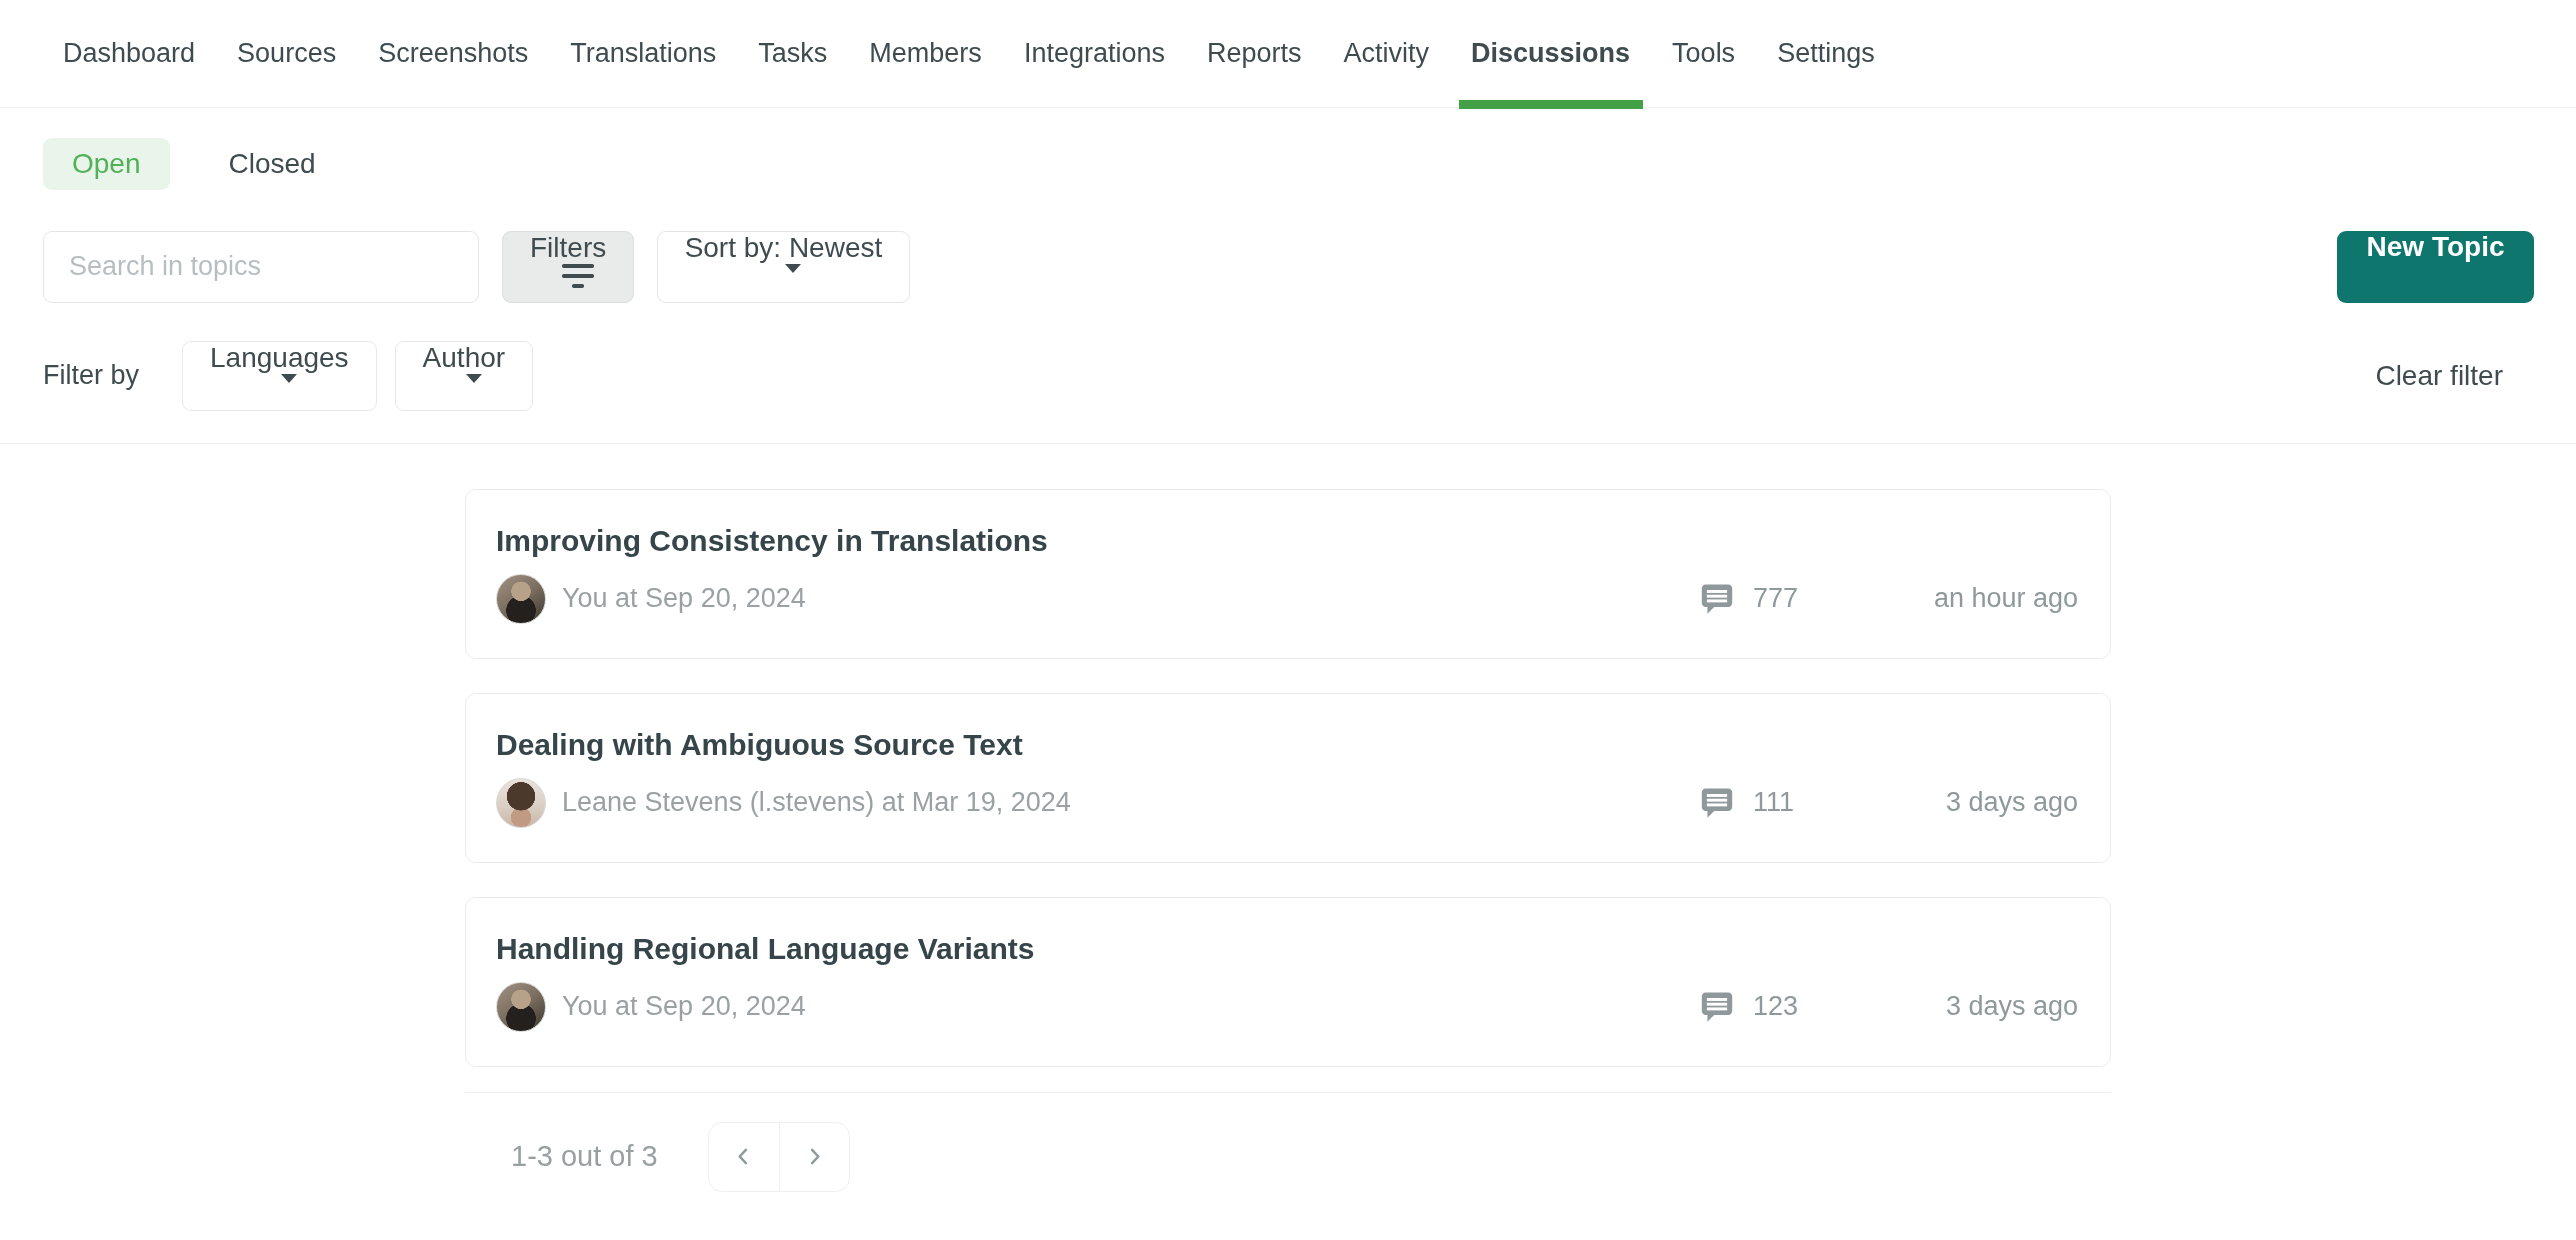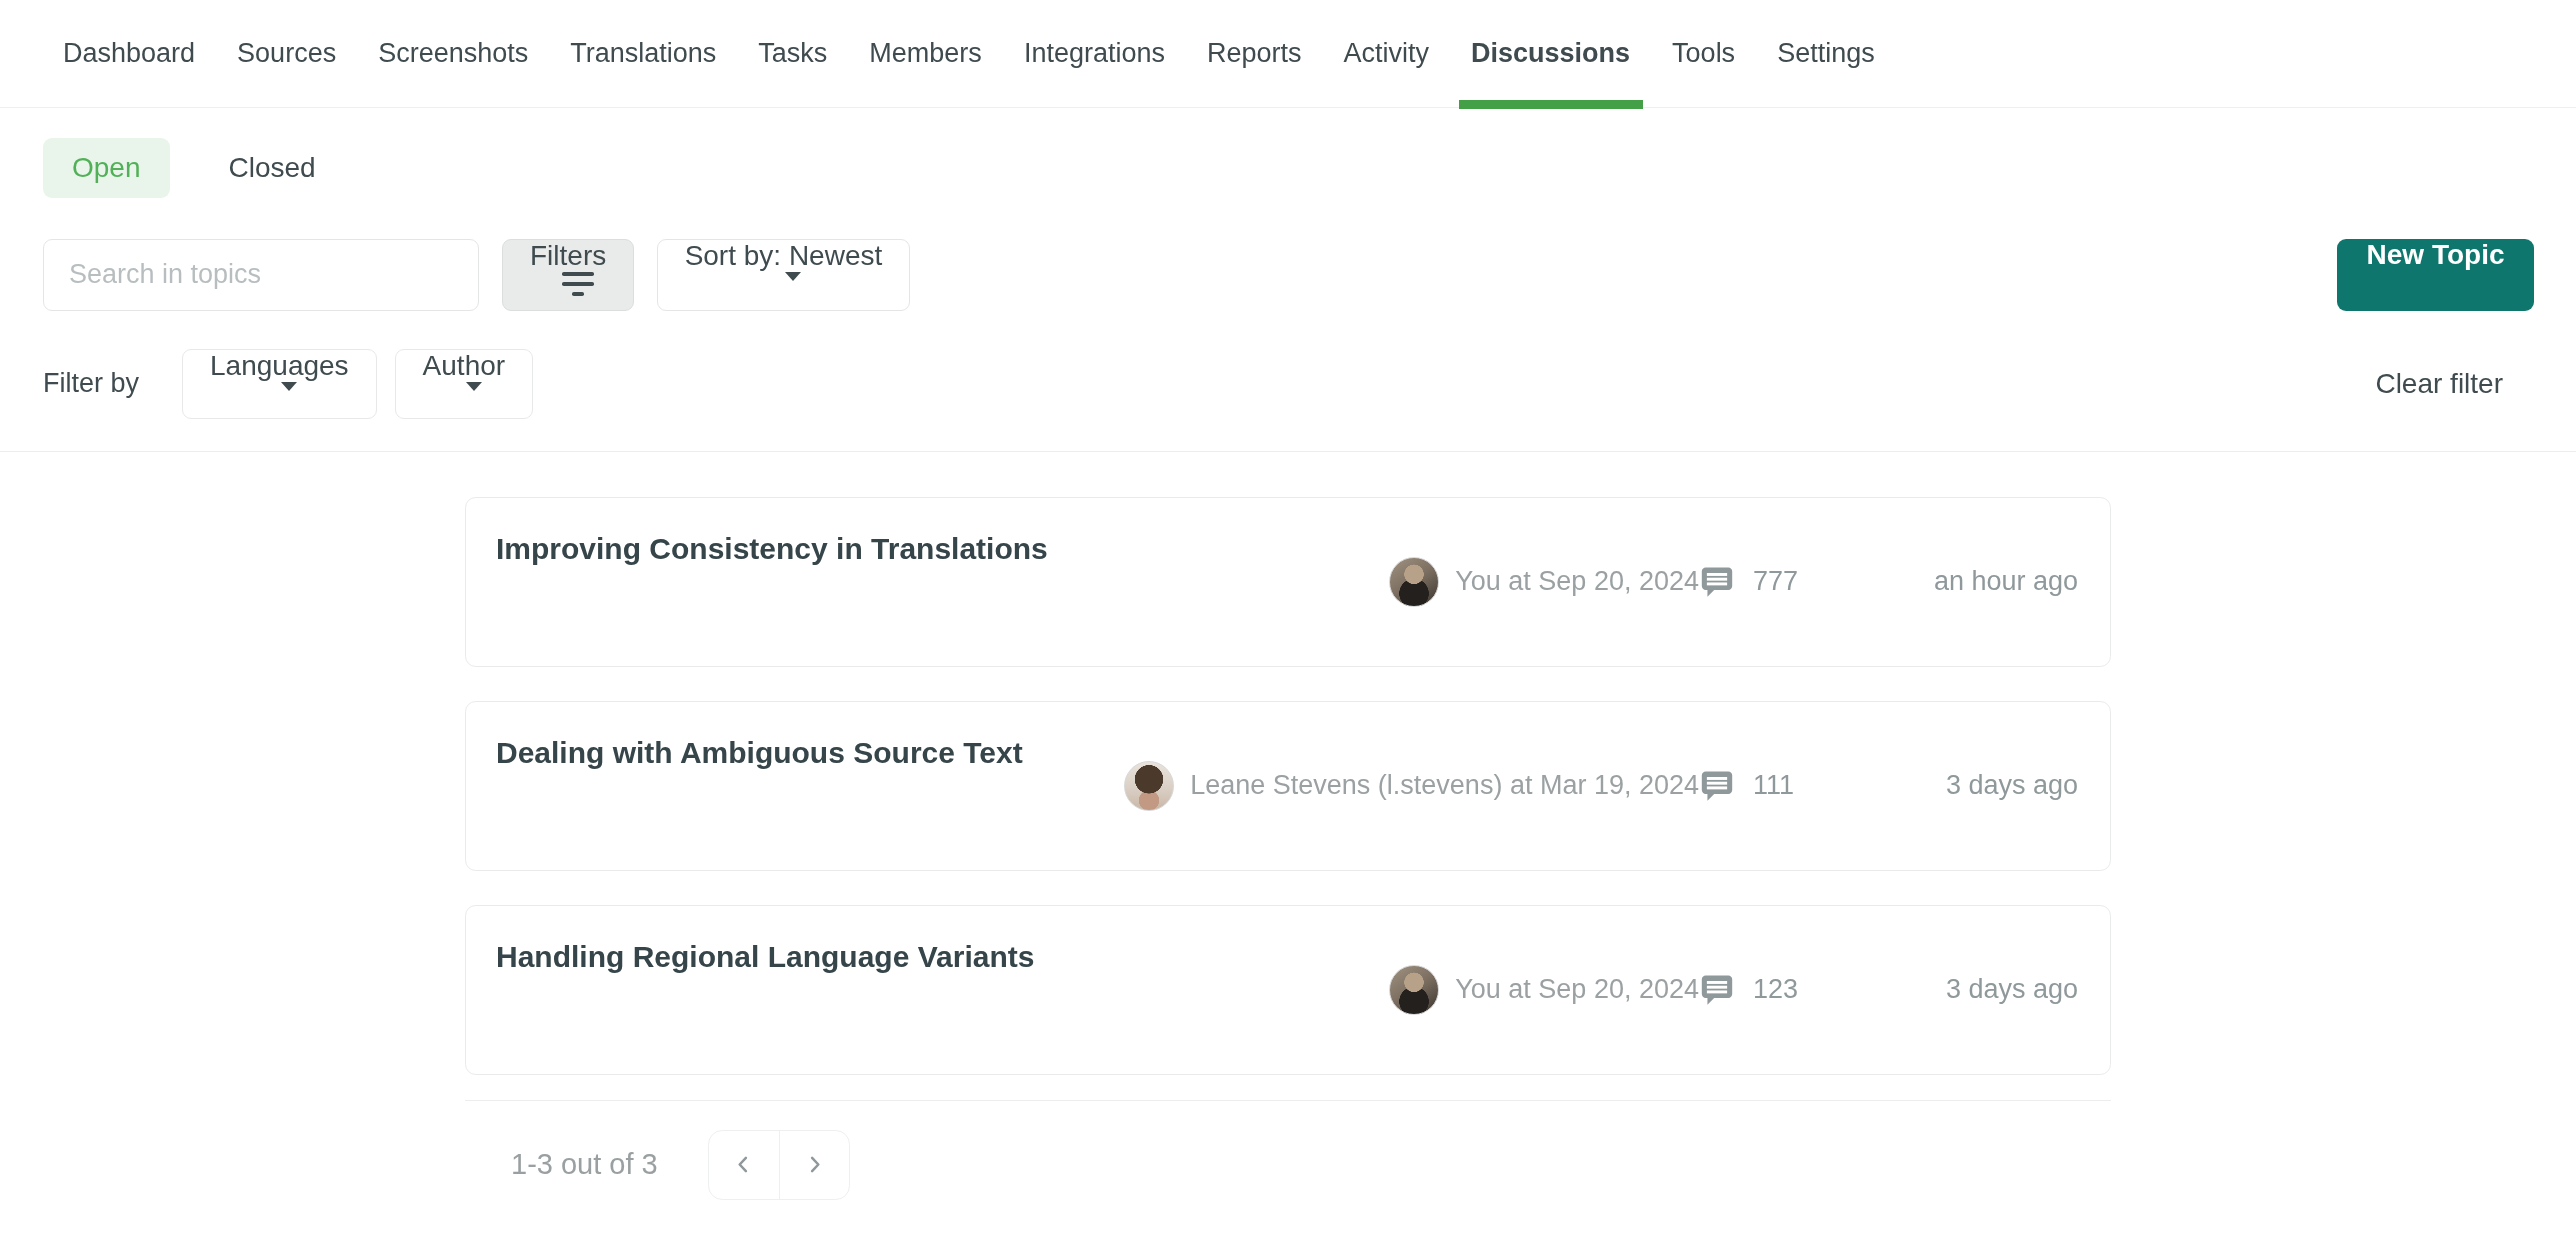--- a/index.html
+++ b/index.html
@@ -20,21 +20,21 @@
   .nav-item { position: relative; display: flex; align-items: center; cursor: pointer; white-space: nowrap; }
   .nav-item.active { font-weight: 700; }
   .nav-item.active::after {
     content: ""; position: absolute; left: -12.5px; right: -12.5px; bottom: -1.8px;
     height: 9px; background: #43a047;
   }
 
   
   .tabs { display: flex; align-items: center; margin: 29.5px 0 0 43px; }
   .tab-open {
-    display: flex; align-items: center; height: 60px; padding: 0 29px;
+    display: flex; align-items: center; height: 52px; padding: 0 29px;
     background: #e9f4ea; color: #52b158; border-radius: 9px;
     font-size: 28px; cursor: pointer;
   }
   .tab-closed { margin-left: 59px; font-size: 28px; color: #3f4b4f; cursor: pointer; }
 
   
   .toolbar { display: flex; align-items: center; margin-top: 41px; padding: 0 42px 0 43px; }
   .search-input {
     width: 436px; height: 72px; border: 1.8px solid #e4e6e6; border-radius: 9px;
     font-size: 27px; padding: 0 25px; color: #3f4b4f; outline: none;
@@ -70,21 +70,21 @@
   .btn-languages { margin-left: 43px; height: 70px; border-color: #e7e9e9; }
   .btn-author { margin-left: 18px; height: 70px; border-color: #e7e9e9; }
   .clear-filter { margin-left: auto; display: flex; align-items: center; gap: 19.7px; font-size: 28px; color: #3f4b4f; cursor: pointer; }
   .full-divider { border-top: 1.8px solid #eceeee; margin-top: 32px; }
 
   
   .topics { width: 1646px; margin: 45px 0 0 465px; }
   .topic-card {
     height: 170px; border: 1.8px solid #e9ebeb; border-radius: 10.7px; background: #fff;
     padding: 34px 32px 34px 30px; cursor: pointer;
-    display: flex; flex-direction: row; justify-content: space-between;
+    display: flex; flex-direction: column; justify-content: space-between;
   }
   .topic-card + .topic-card { margin-top: 34px; }
   .topic-title { font-size: 30px; font-weight: 700; color: #36454a; }
   .topic-meta { display: flex; align-items: center; }
   .avatar {
     width: 50px; height: 50px; border-radius: 50%; margin-right: 16px; flex: 0 0 auto;
     border: 0.9px solid #d8d8d8;
   }
   .avatar--you {
     background:

